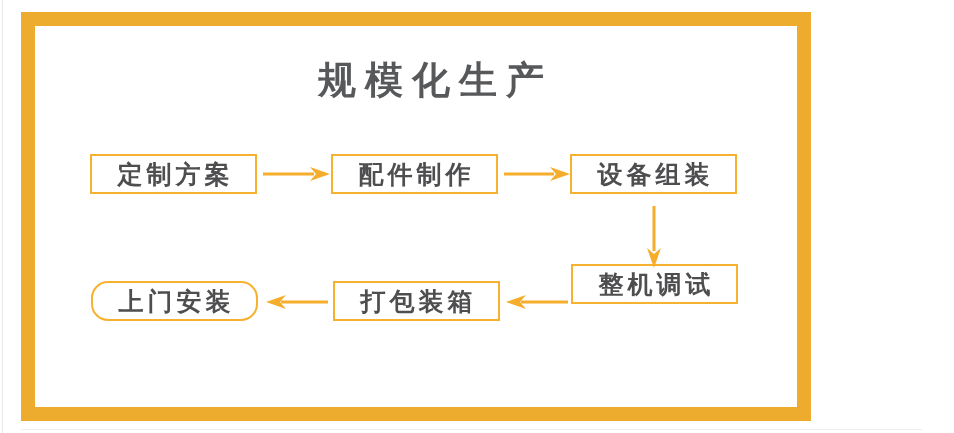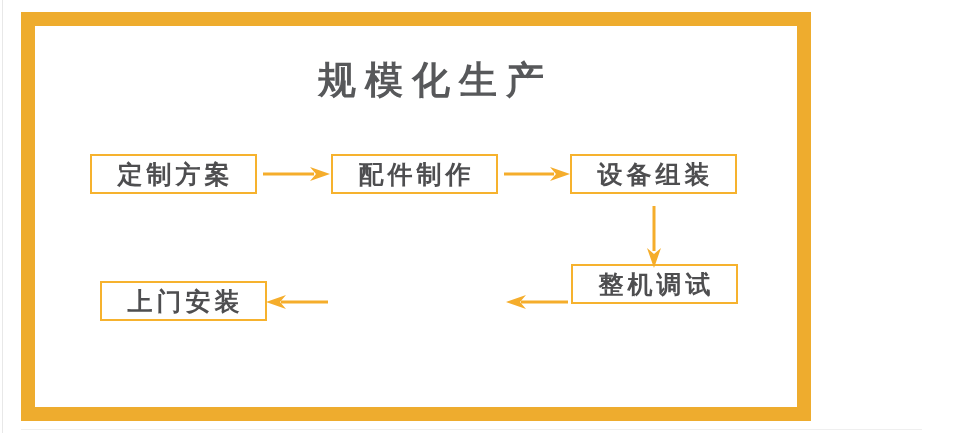--- a/index.html
+++ b/index.html
@@ -59,21 +59,21 @@
     color: #4e4e50;
     letter-spacing: 4px;
     text-indent: 4px;
     white-space: nowrap;
   }
   #node-1 { left: 90px;  top: 154px; }
   #node-2 { left: 331px; top: 154px; }
   #node-3 { left: 570px; top: 154px; text-align: right; }
   #node-4 { left: 571px; top: 264px; }
   #node-5 { left: 333px; top: 281px; }
-  #node-6 { left: 100px;  top: 281px; }
+  #node-6 { left: 91px;  top: 281px; border-radius: 17px; }
   .arrow-layer {
     position: absolute;
     left: 0; top: 0;
     width: 954px; height: 433px;
     pointer-events: none;
   }
 </style>
 </head>
 <body>
 
@@ -87,20 +87,21 @@
   <div class="diagram-title">规模化生产</div>
 
   <div id="node-1" class="flow-node">定制方案</div>
 
   <div id="node-2" class="flow-node">配件制作</div>
 
   <div id="node-3" class="flow-node">设备组装</div>
 
   <div id="node-4" class="flow-node">整机调试</div>
 
+  <div id="node-5" class="flow-node">打包装箱</div>
 
   <div id="node-6" class="flow-node">上门安装</div>
 
   <svg class="arrow-layer" viewBox="0 0 954 433" xmlns="http://www.w3.org/2000/svg">
 
     <g fill="#f5ad2b" stroke="#f5ad2b">
       <line x1="263" y1="174" x2="314" y2="174" stroke-width="3"></line>
       <polygon points="330,174 310,167 316,174 310,181" stroke="none"></polygon>
     </g>
 

